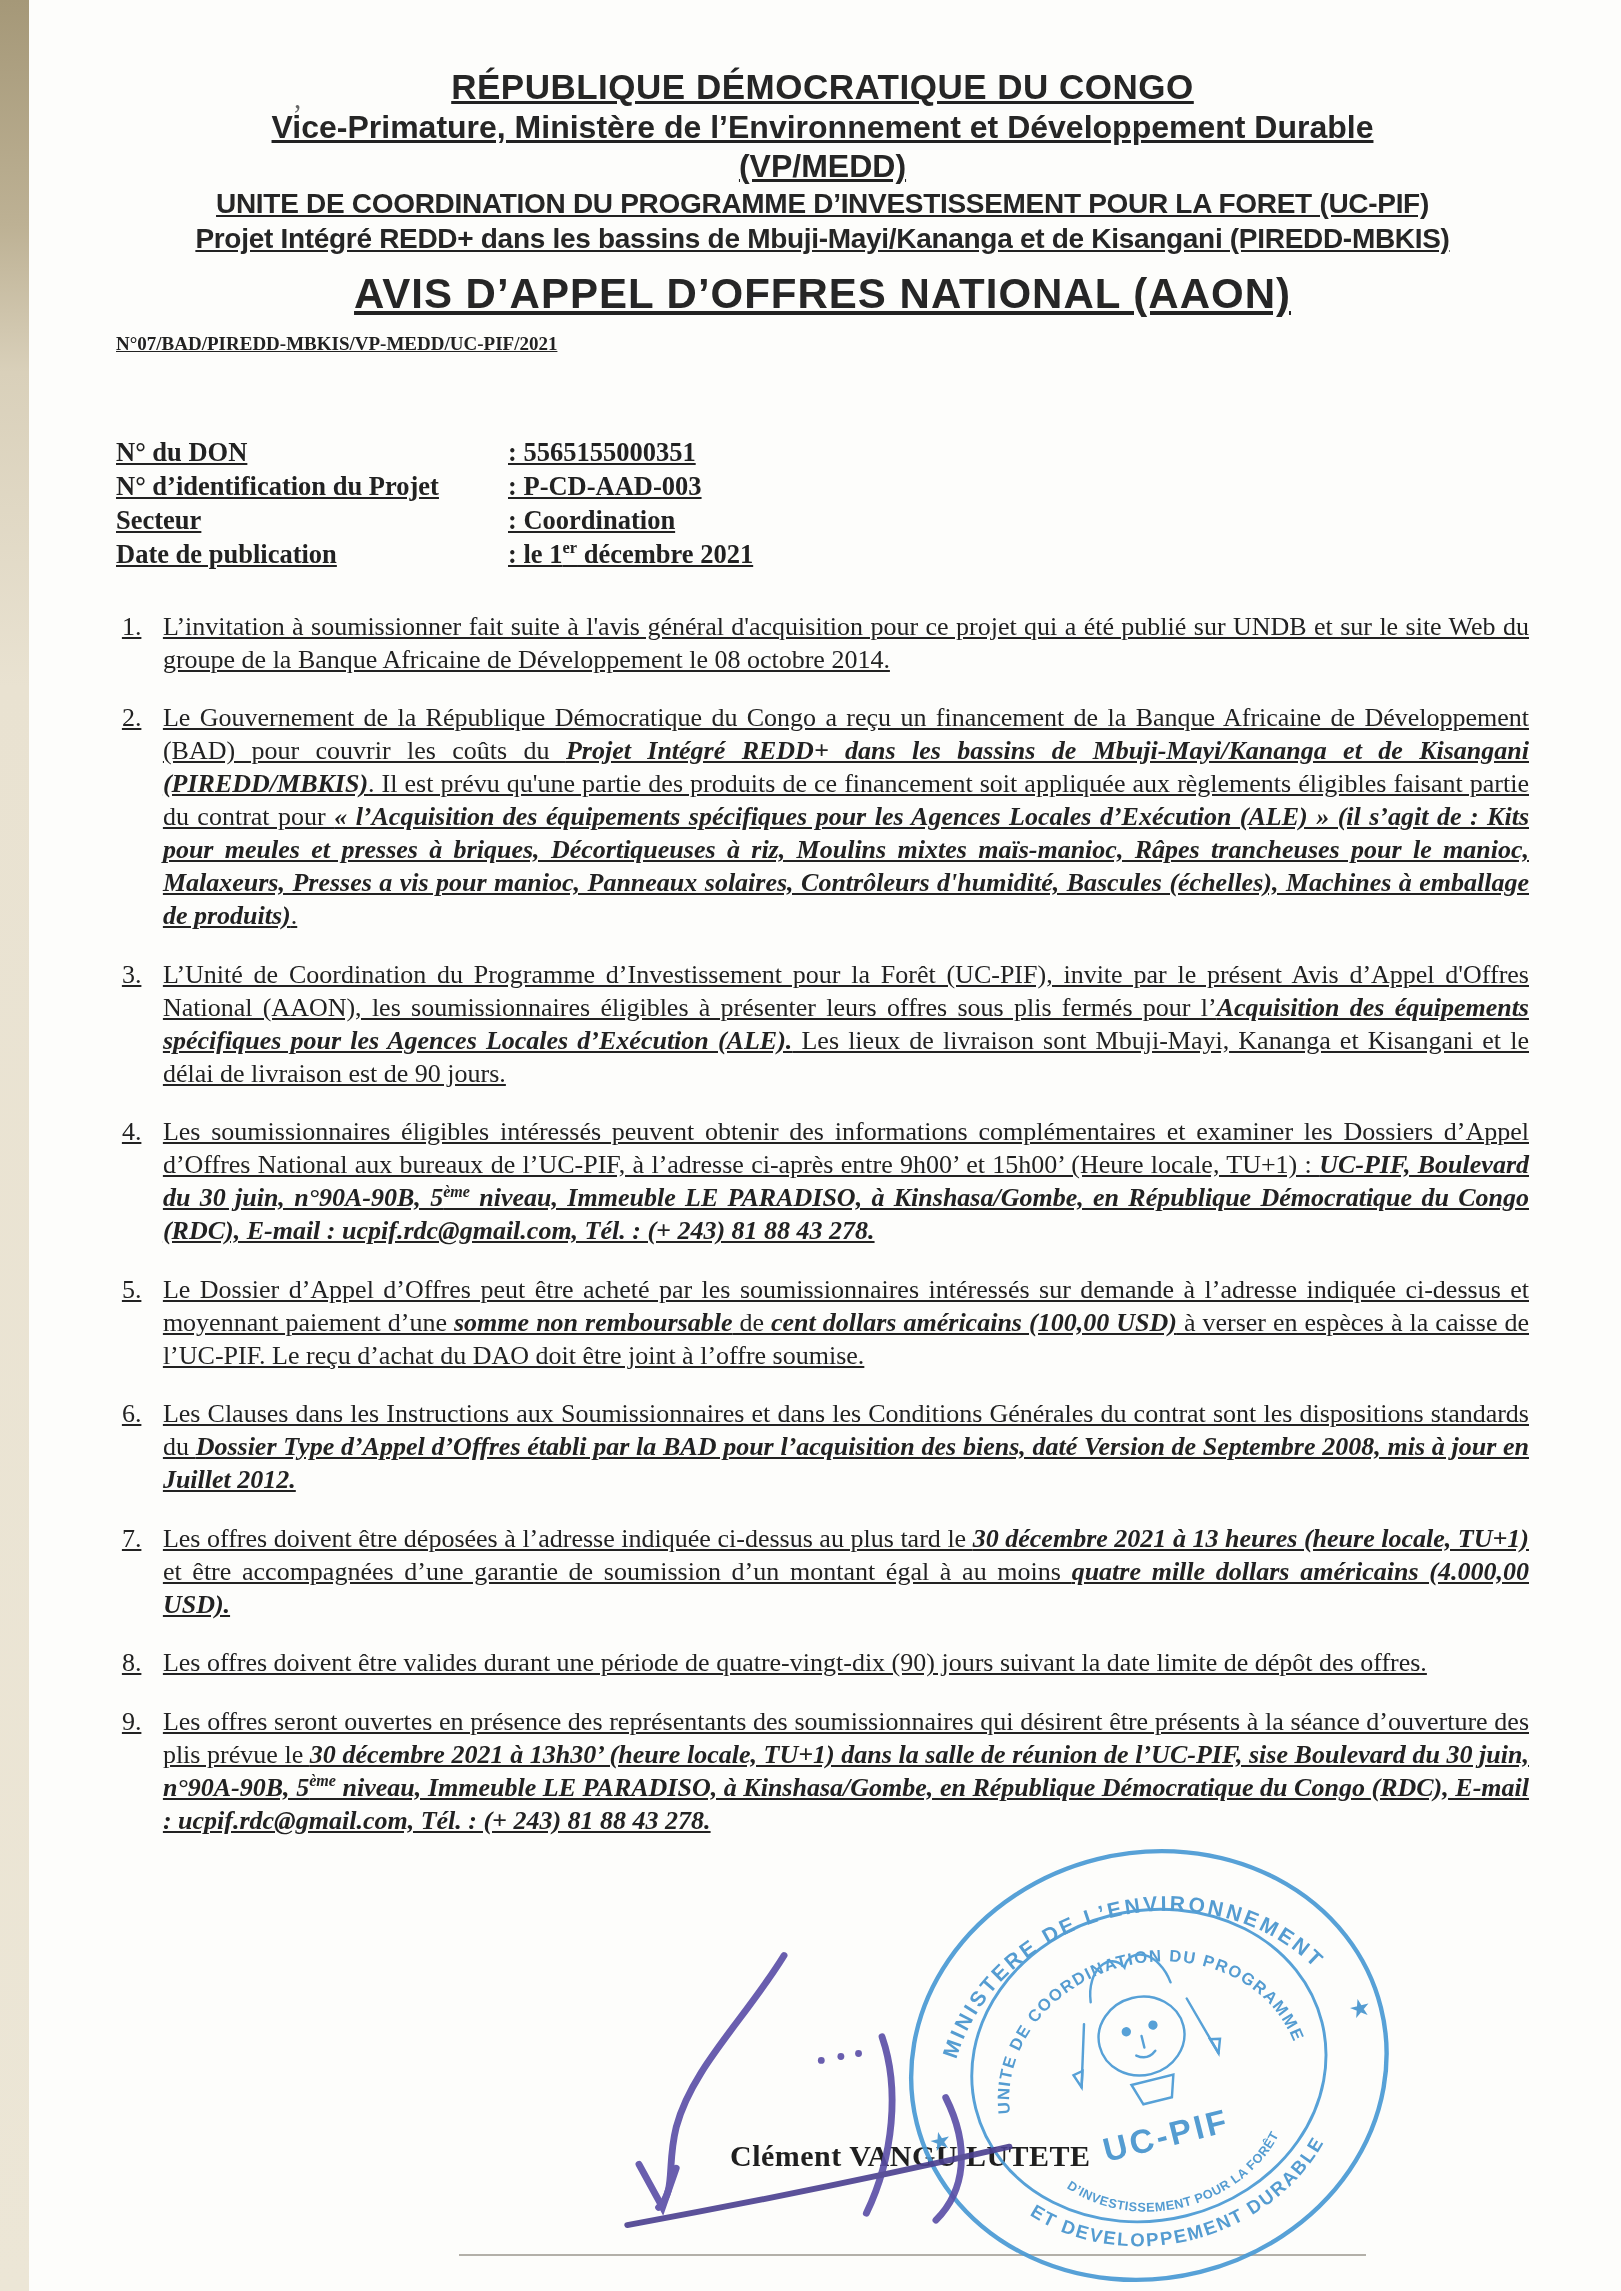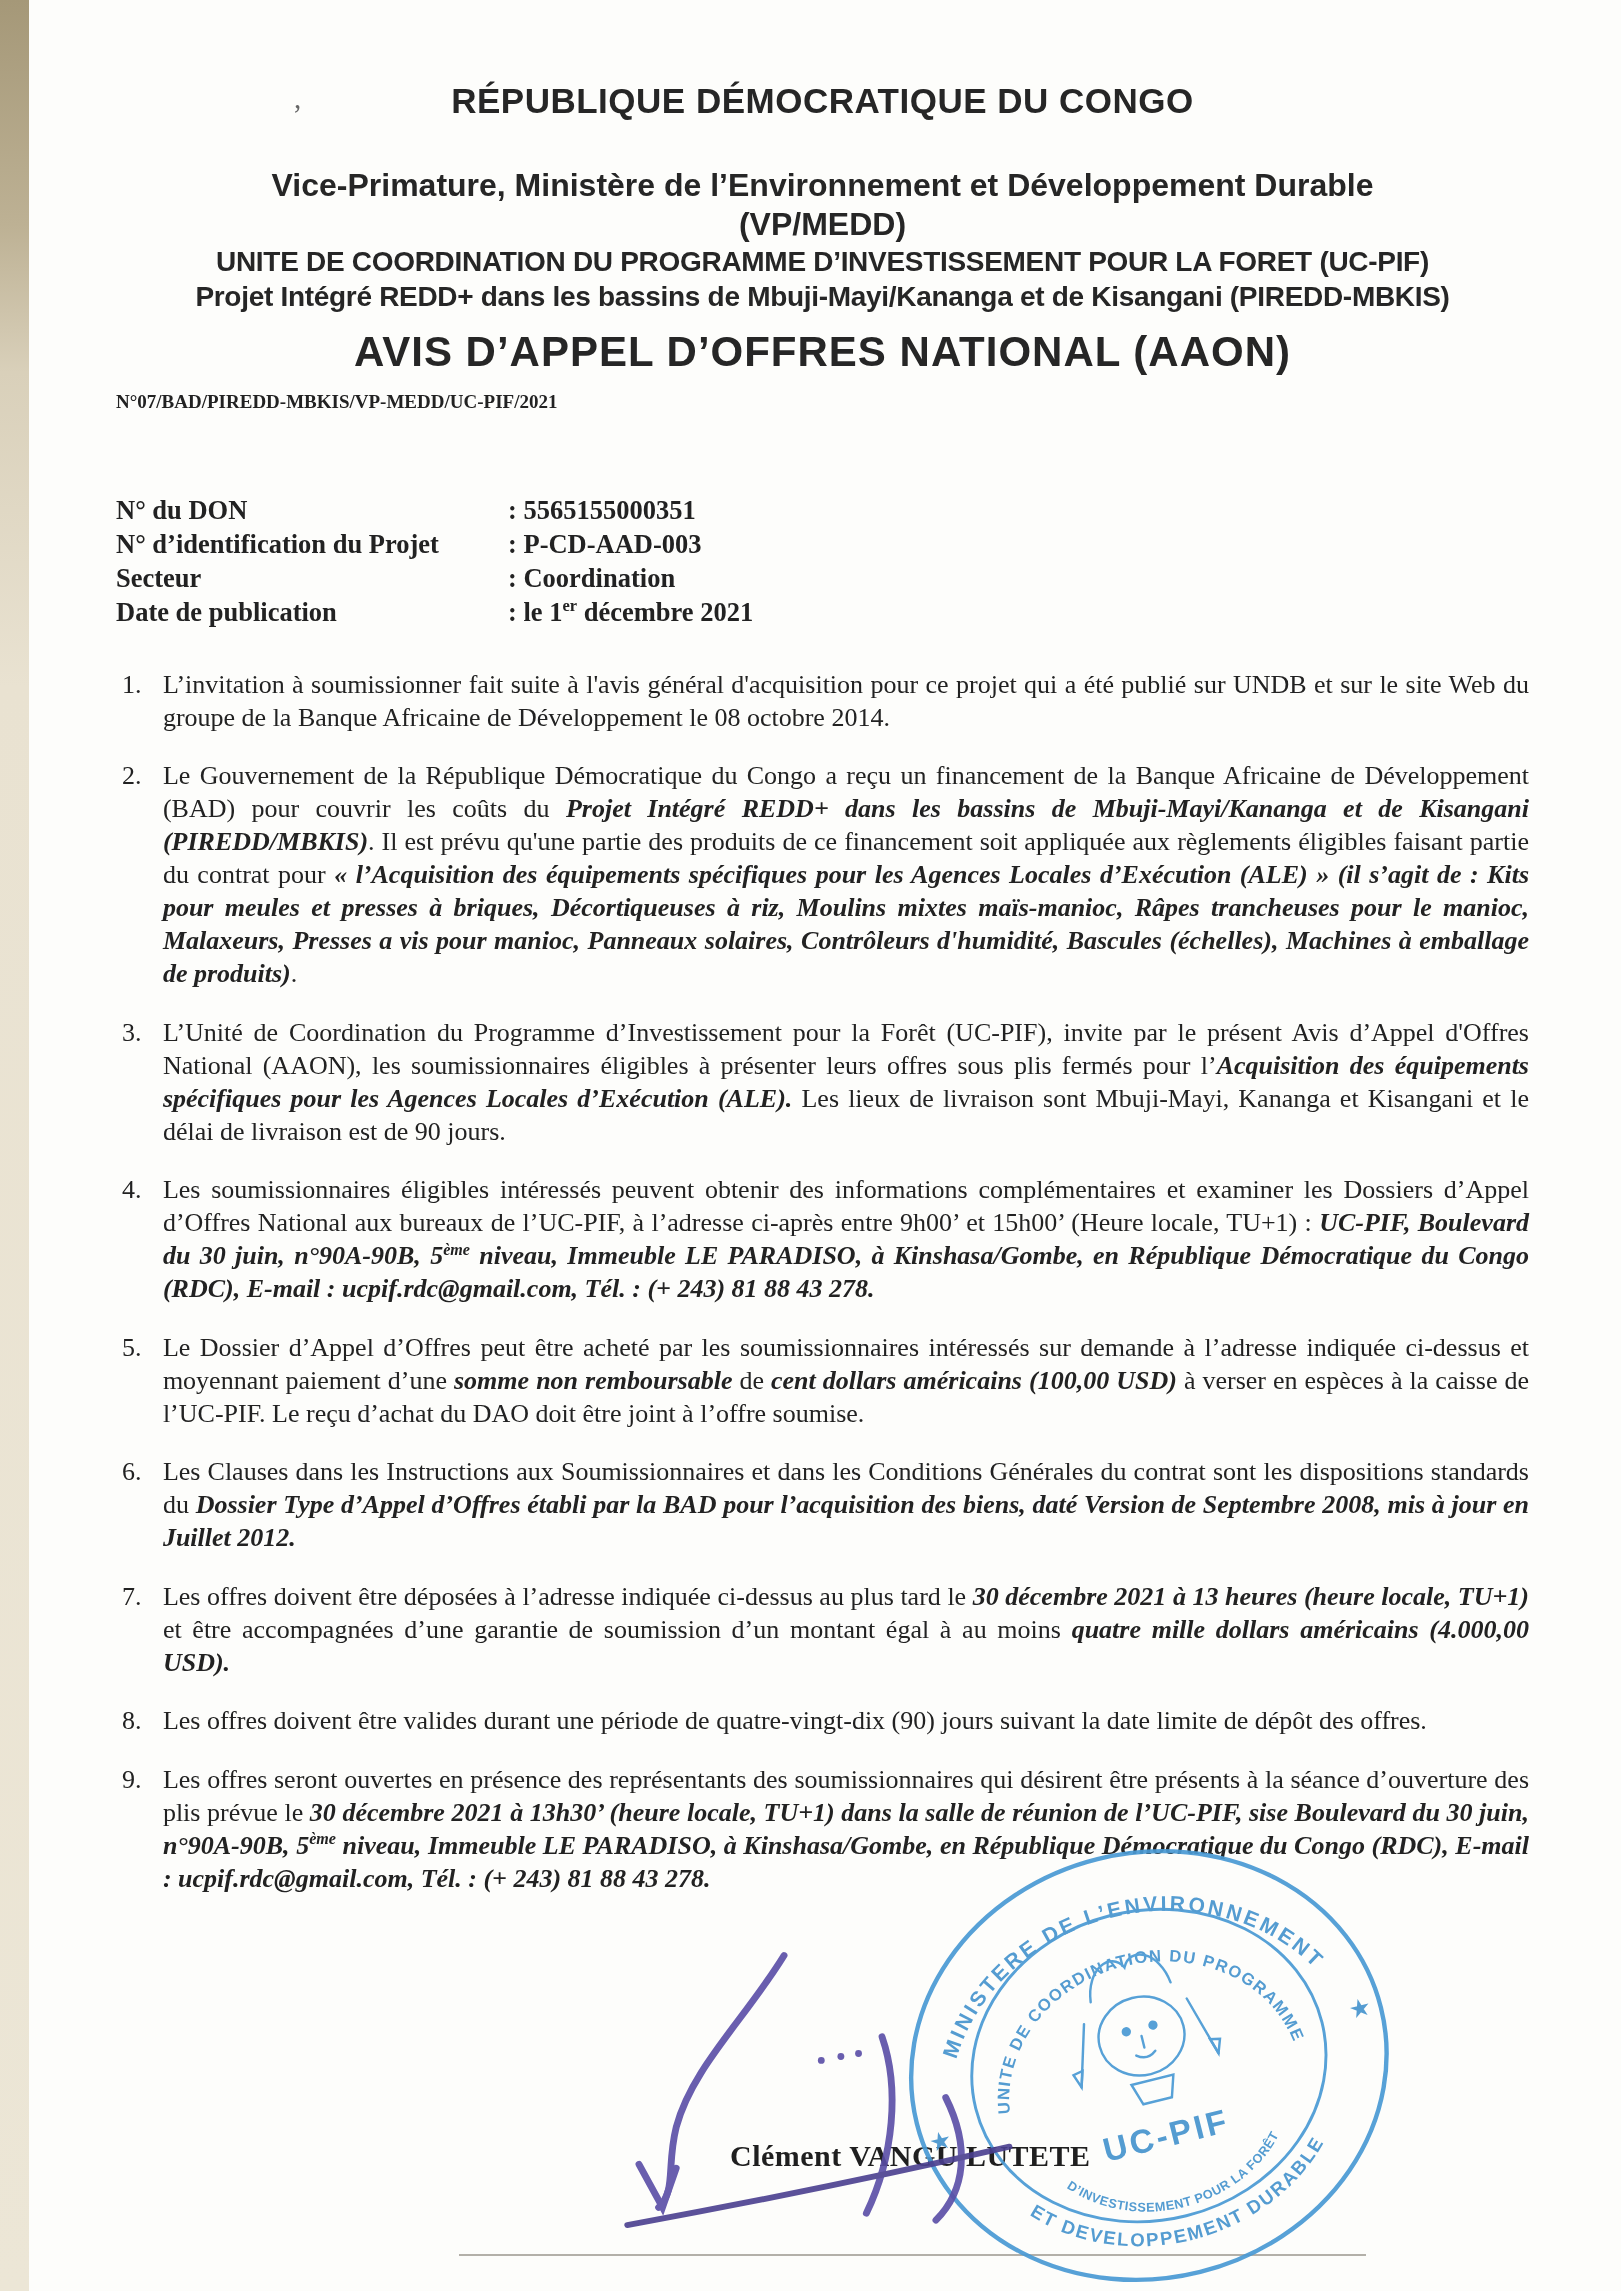--- a/index.html
+++ b/index.html
@@ -1,24 +1,24 @@
 <!DOCTYPE html>
 <html><head>
 <meta charset="utf-8">
 <style>
   html,body{margin:0;padding:0;background:#888;}
   .page{position:relative;width:1621px;height:2292px;margin:0 auto;background:#fdfdfb;overflow:hidden;
         font-family:"Liberation Serif",serif;color:#222;}
   .scan-strip{position:absolute;left:0;top:0;width:29px;height:2292px;
         background:linear-gradient(180deg,#a59878 0px,#bdb194 225px,#d9d0ba 372px,#e9e2d1 686px,#ece6d6 100%);}
   .speck{position:absolute;left:294px;top:82px;font-size:29px;color:#666;font-family:"Liberation Serif",serif;}
-  .content{position:absolute;left:116px;top:79px;width:1413px;}
+  .content{position:absolute;left:116px;top:65px;width:1413px;text-decoration:underline;}
   .hdr{text-align:center;font-family:"Liberation Sans",sans-serif;font-weight:700;color:#262626;}
   .h1{font-size:35px;line-height:43px;letter-spacing:0.5px;}
-  .h2{font-size:32px;line-height:39px;margin-top:44px;}
+  .h2{font-size:32px;line-height:39px;}
   .h3{font-size:32px;line-height:39px;text-align:center;}
   .h4{font-size:28px;line-height:35px;letter-spacing:-0.3px;}
   .h5{font-size:28px;line-height:35px;letter-spacing:-0.3px;}
   .title{font-size:42px;line-height:53px;margin-top:11px;letter-spacing:1px;text-align:center;}
   .ref{font-family:"Liberation Serif",serif;font-weight:700;font-size:19px;line-height:35px;margin-top:5.9px;text-align:left;}
   .meta{margin-top:74px;}
   .meta-row{display:grid;grid-template-columns:392px auto;font-weight:700;font-size:26.5px;line-height:34px;}
   .meta-label{white-space:nowrap;}
   #paragraph-list{margin-top:39px;}
   .para{display:flex;margin-bottom:25.5px;}

